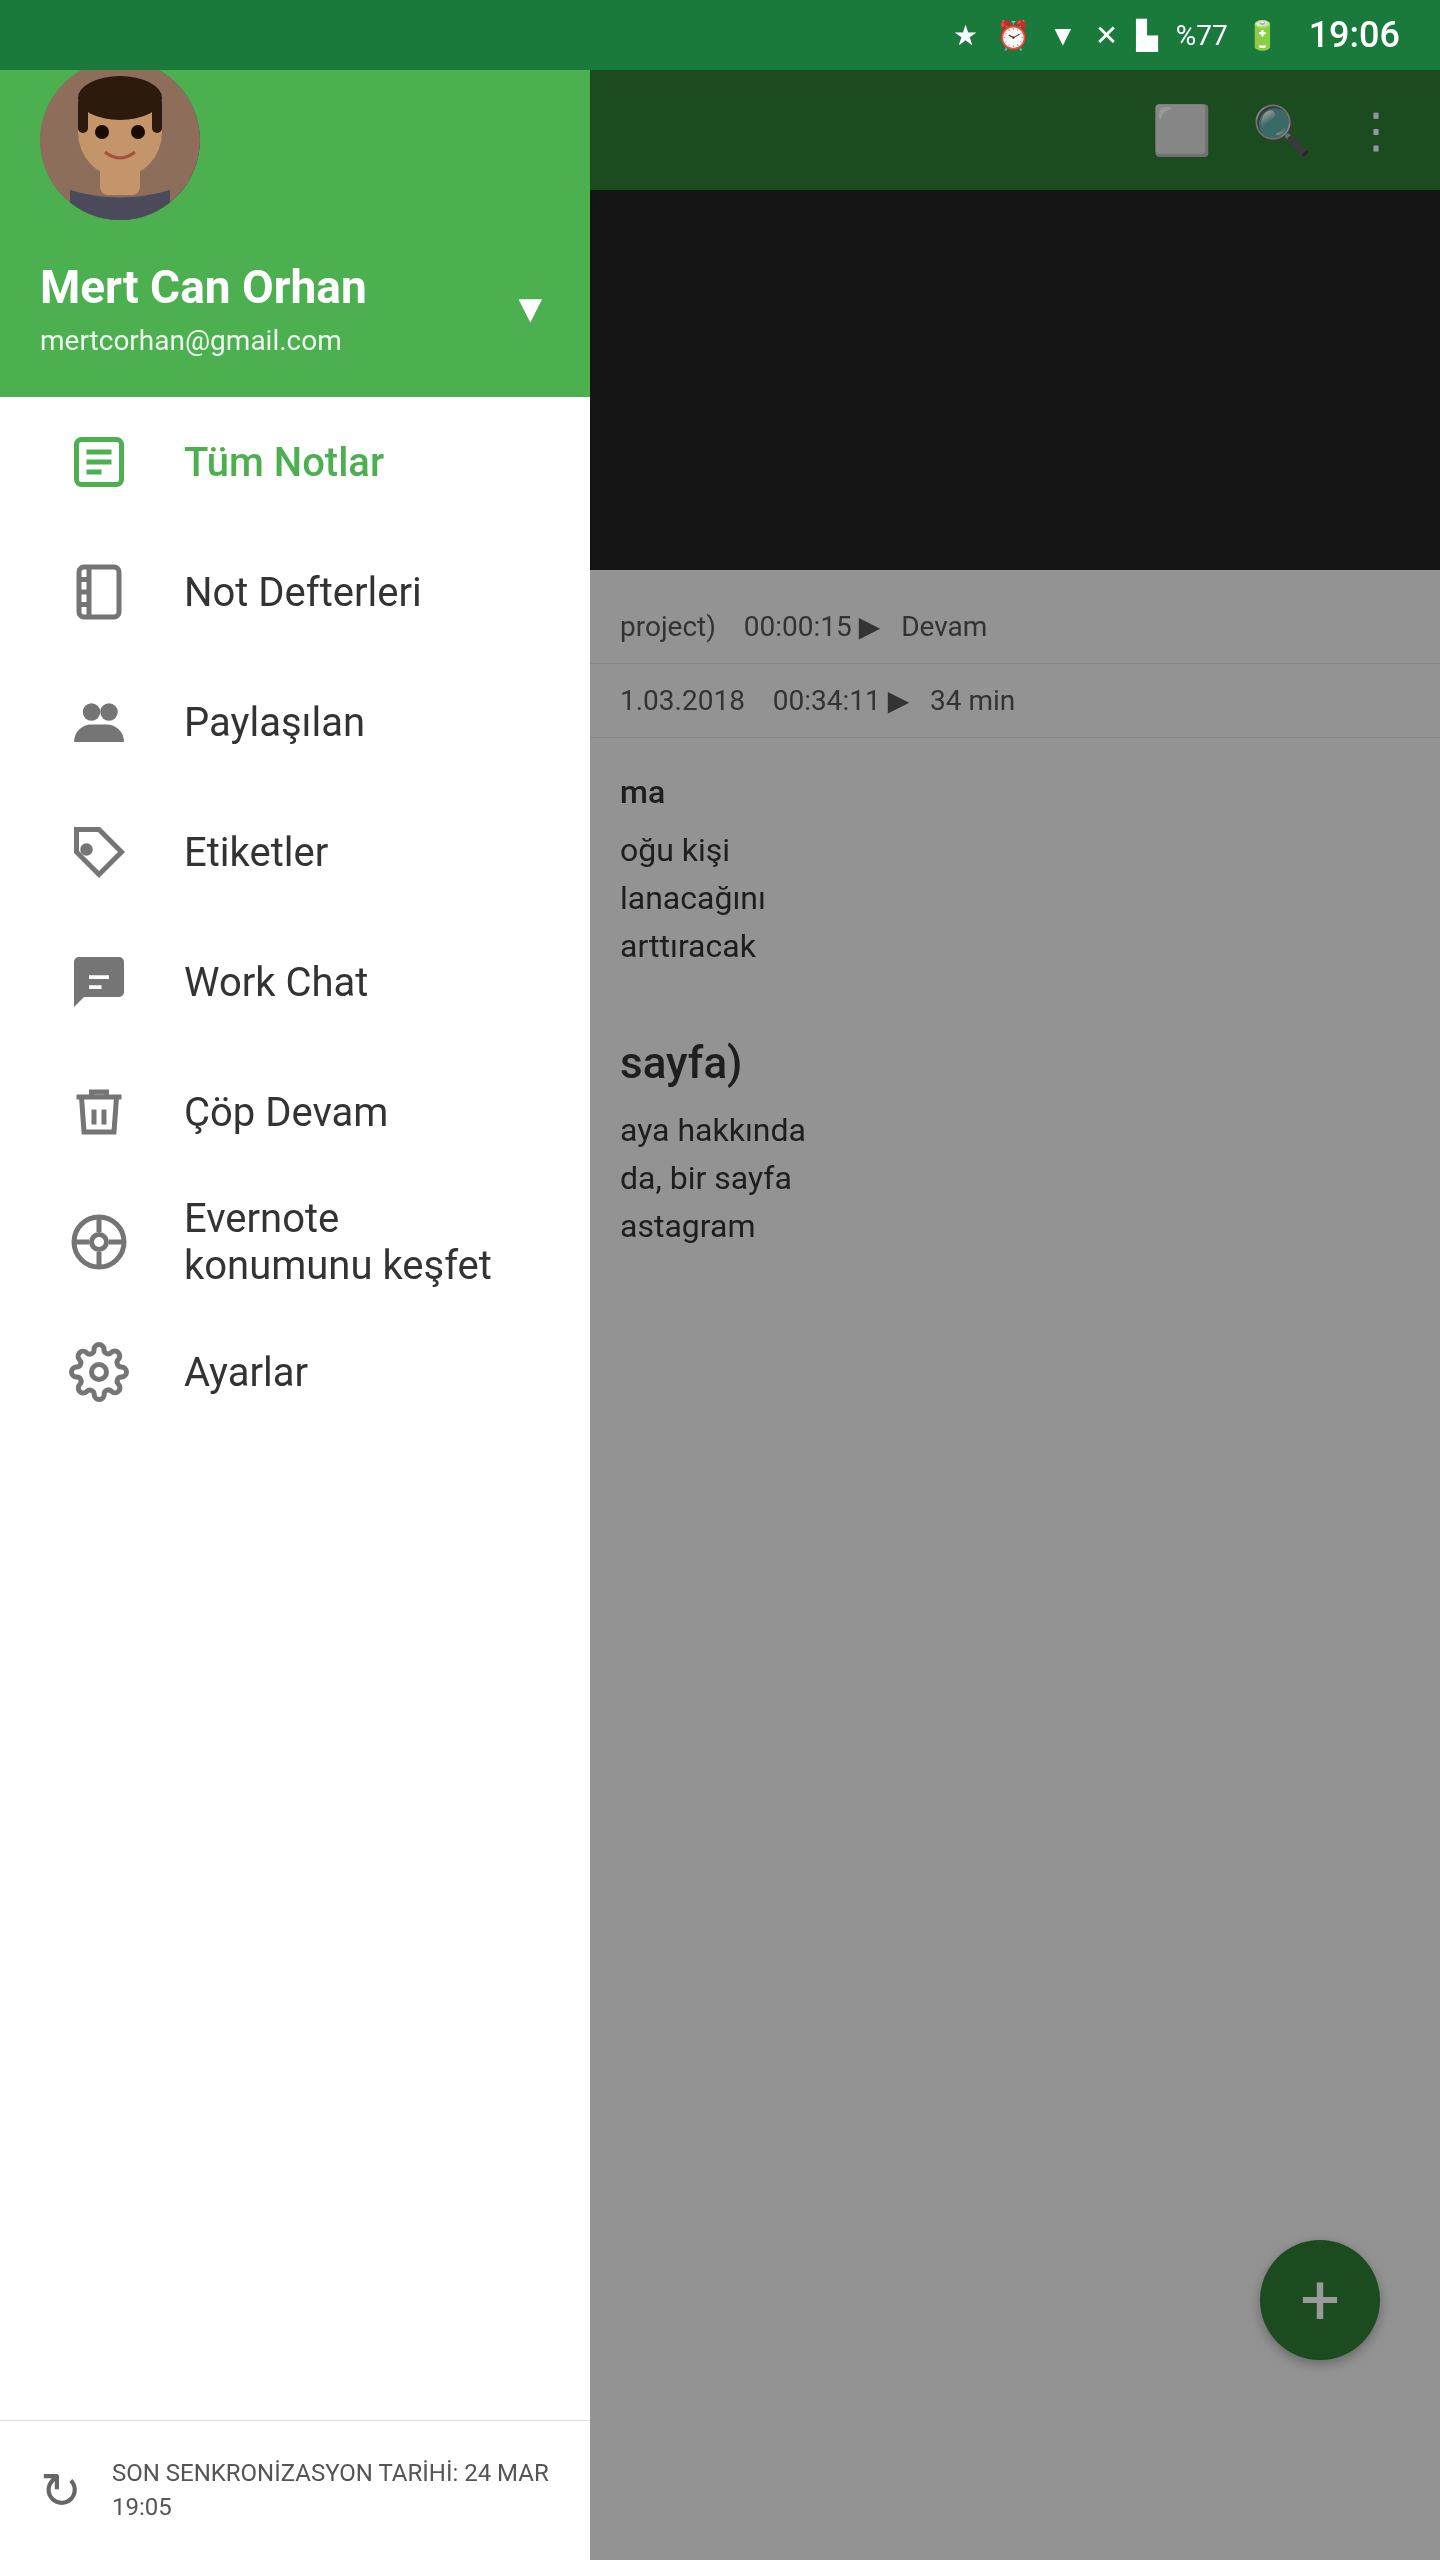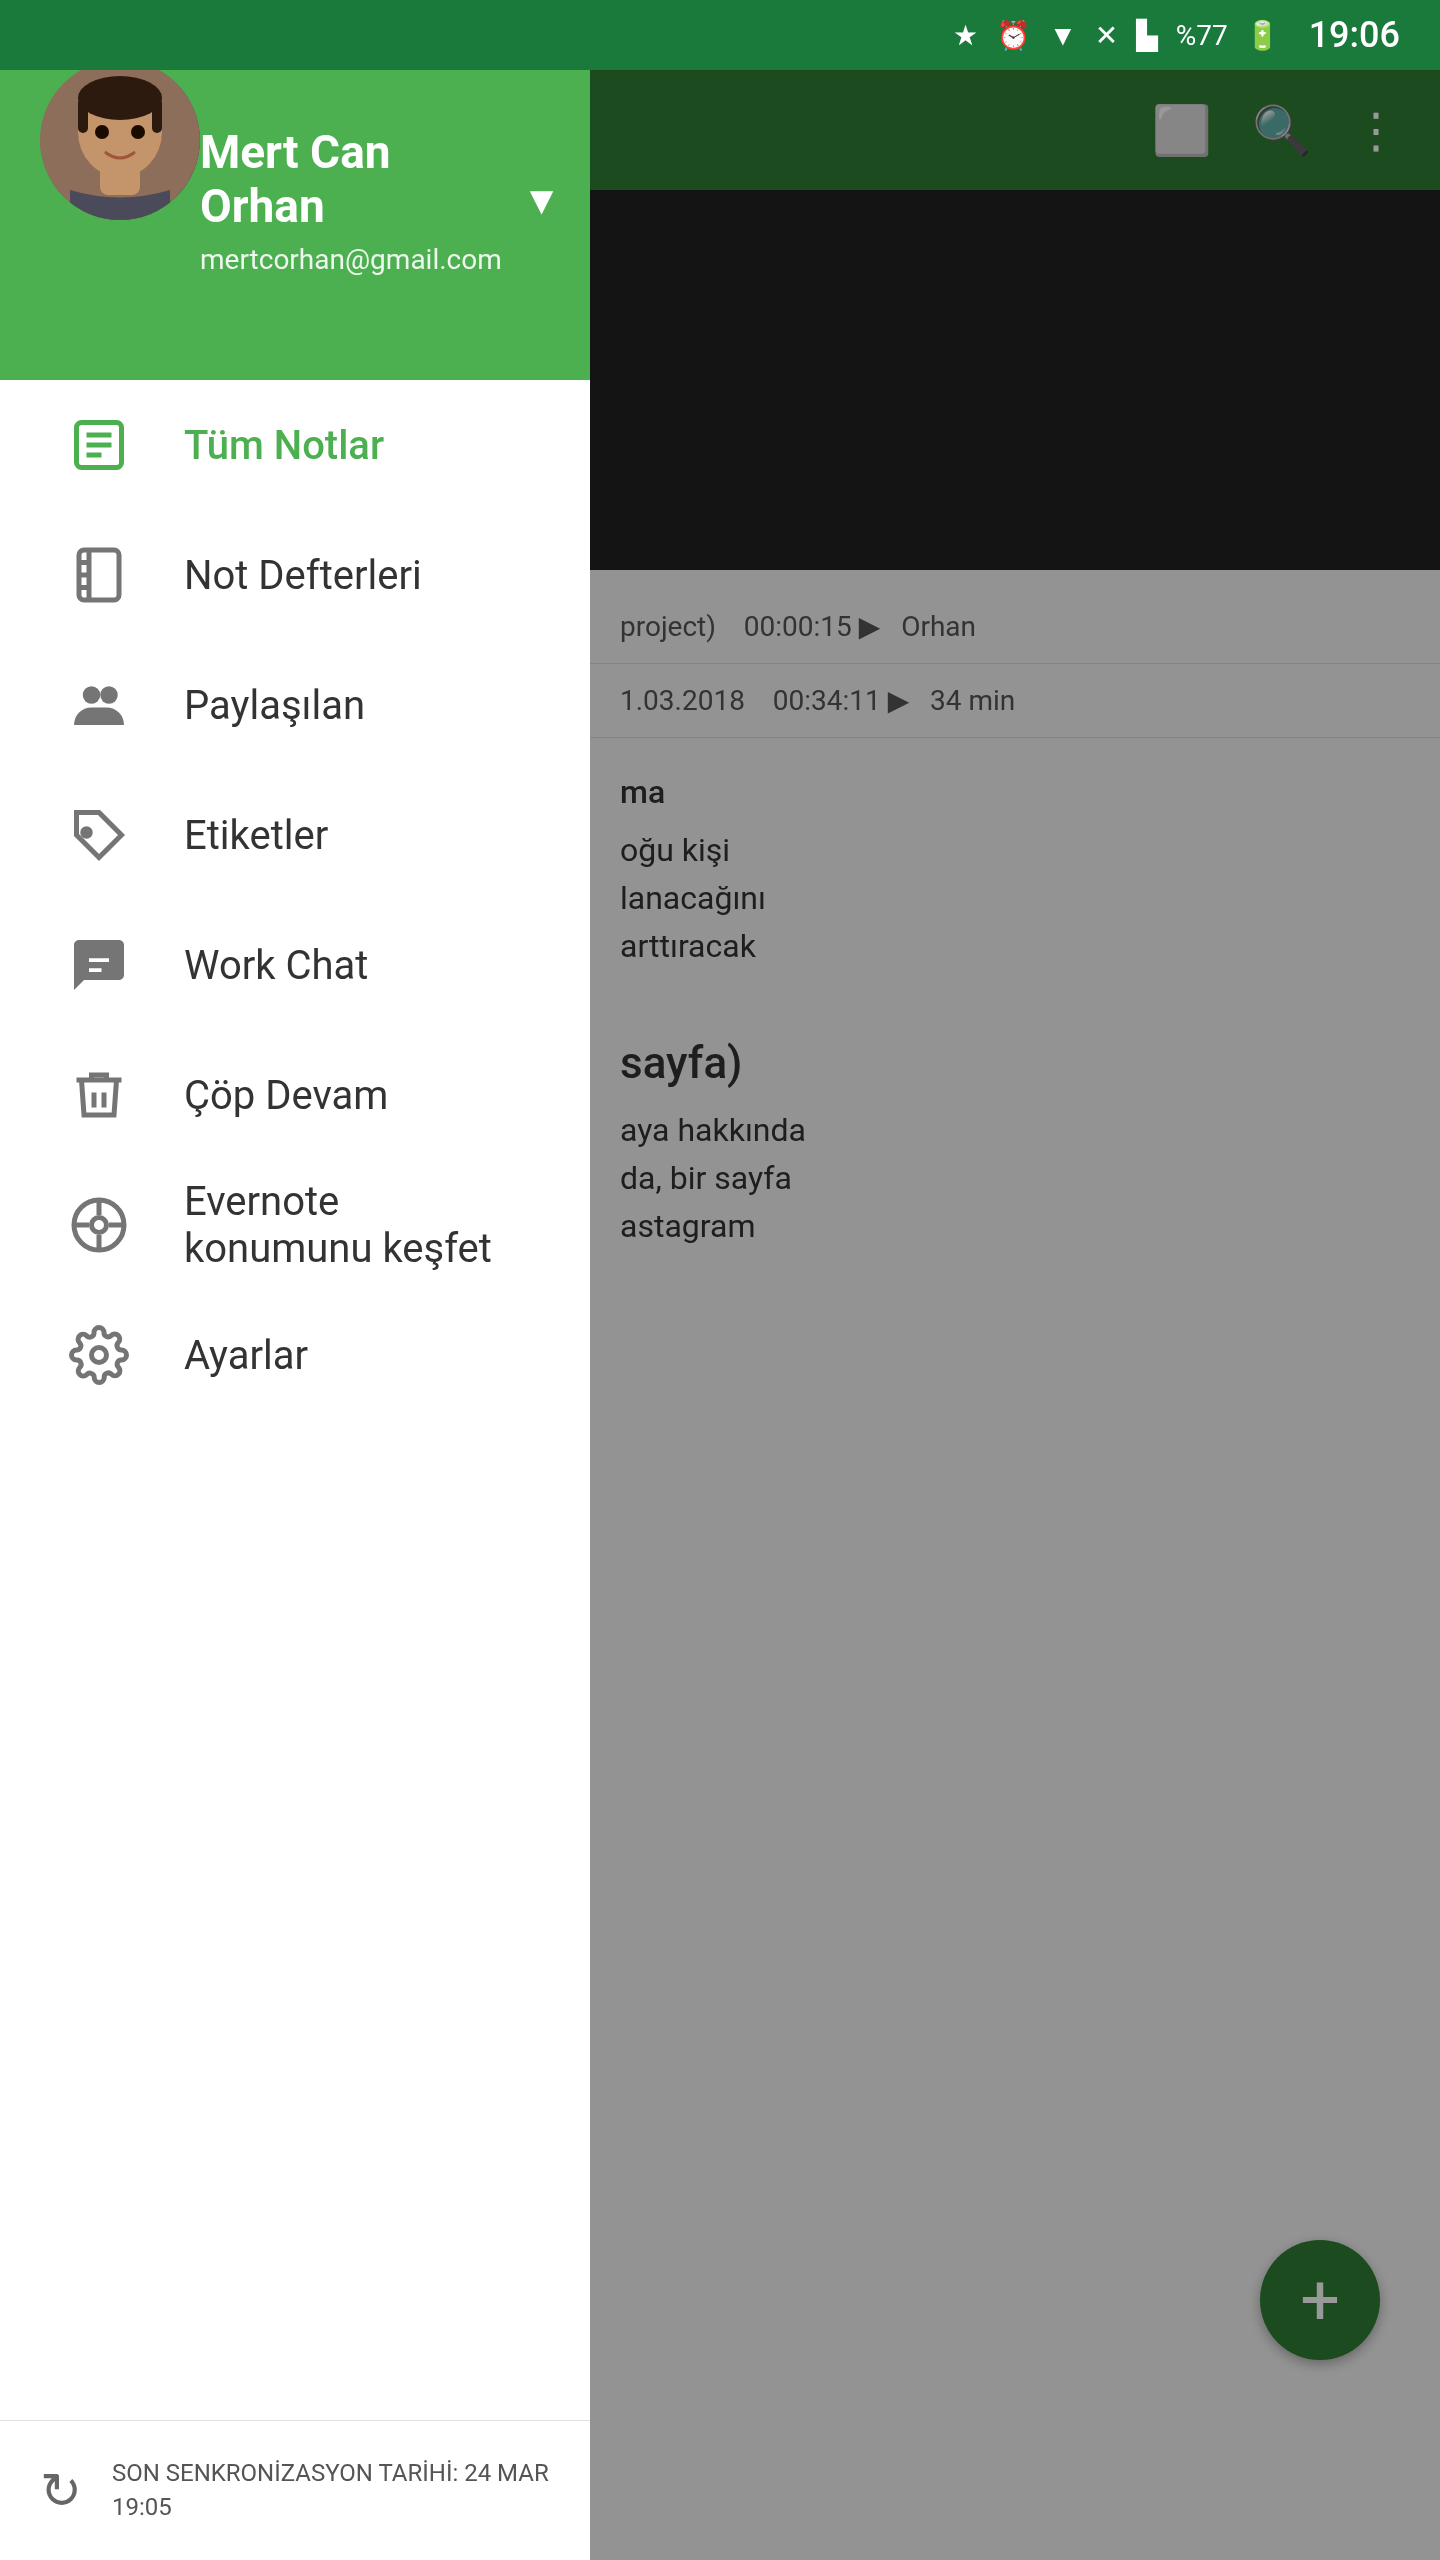--- a/index.html
+++ b/index.html
@@ -147,21 +147,21 @@
       display: flex;
       flex-direction: column;
     }
 
     
     .drawer-header {
       background: #4caf50;
       padding: 60px 40px 40px;
       min-height: 380px;
       display: flex;
-      flex-direction: row;
+      flex-direction: column;
     }
 
     .drawer-avatar {
       width: 160px;
       height: 160px;
       border-radius: 50%;
       background: #888;
       overflow: hidden;
       margin-bottom: 40px;
       flex-shrink: 0;
@@ -300,21 +300,21 @@
     <span class="top-bar-icon">🔍</span>
     <span class="top-bar-icon">⋮</span>
   </div>
 
   <div class="bg-notes">
     <div class="bg-video-thumb"></div>
 
     <div class="bg-list-item">
       <span>project)</span>&nbsp;&nbsp;&nbsp;
       <span>00:00:15</span> ▶ &nbsp;
-      <span>Orhan</span>
+      <span>Devam</span>
     </div>
     <div class="bg-list-item">
       <span>1.03.2018</span>&nbsp;&nbsp;&nbsp;
       <span>00:34:11</span> ▶ &nbsp;
       <span>34 min</span>
     </div>
 
     <div class="bg-text-block">
       <div style="font-size:32px; font-weight:500; margin-bottom:10px;">ma</div>
       <div style="white-space:pre-line;">oğu kişi

